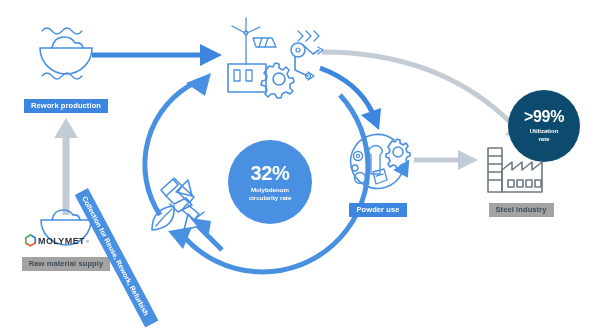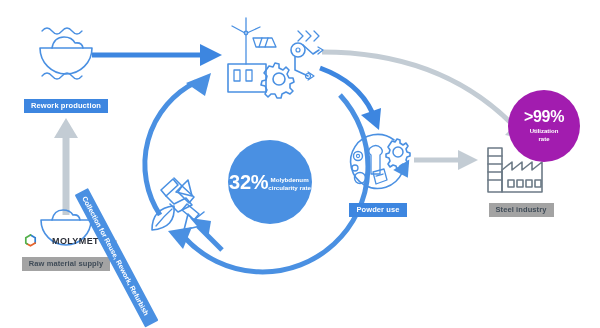--- a/index.html
+++ b/index.html
@@ -20,31 +20,31 @@
   }
   .badge-blue{background:#3d86e0;color:#ffffff;}
   .badge-gray{background:#a3a3a3;color:#3f4b57;}
 
   .label-wrap{position:absolute;text-align:center;}
 
   
   #circularity{
     position:absolute;border-radius:50%;
     background:#4a90e2;color:#fff;
-    display:flex;flex-direction:row;
+    display:flex;flex-direction:column;
     align-items:center;justify-content:center;
     text-align:center;
   }
   #circularity .big{font-size:20px;font-weight:bold;line-height:1;letter-spacing:-.3px;}
   #circularity .sub{font-size:6.2px;line-height:1.25;margin-top:3px;font-weight:bold;}
 
   
   #utilization{
     position:absolute;border-radius:50%;
-    background:#a21caf;color:#fff;
+    background:#0c4a6e;color:#fff;
     display:flex;flex-direction:column;
     align-items:center;justify-content:center;
     text-align:center;
   }
   #utilization .big{font-size:16px;font-weight:bold;line-height:1;letter-spacing:-.3px;}
   #utilization .sub{font-size:6px;line-height:1.25;margin-top:3px;font-weight:bold;}
 
   
   #collection-banner{
     position:absolute;
@@ -59,21 +59,21 @@
     display:block;
     color:#ffffff;
     font-size:7px;
     font-weight:bold;
     line-height:15px;
     padding-left:6px;
     white-space:nowrap;
   }
 
   
-  #molymet{position:absolute;display:flex;align-items:center;gap:15px;}
+  #molymet{position:absolute;display:flex;align-items:center;gap:1px;}
   #molymet .word{font-size:9px;font-weight:bold;color:#2b2f38;letter-spacing:.4px;}
   #molymet .tm{font-size:4px;vertical-align:super;color:#2b2f38;}
 
   svg{display:block;overflow:visible;}
   .ln{fill:none;stroke:#4a90e2;stroke-width:1.6;stroke-linecap:round;stroke-linejoin:round;}
   .ln-thin{fill:none;stroke:#4a90e2;stroke-width:1.3;stroke-linecap:round;stroke-linejoin:round;}
   .gray-ln{fill:none;stroke:#6c7a86;stroke-width:1.6;stroke-linecap:round;stroke-linejoin:round;}
 </style>
 </head>
 <body>

